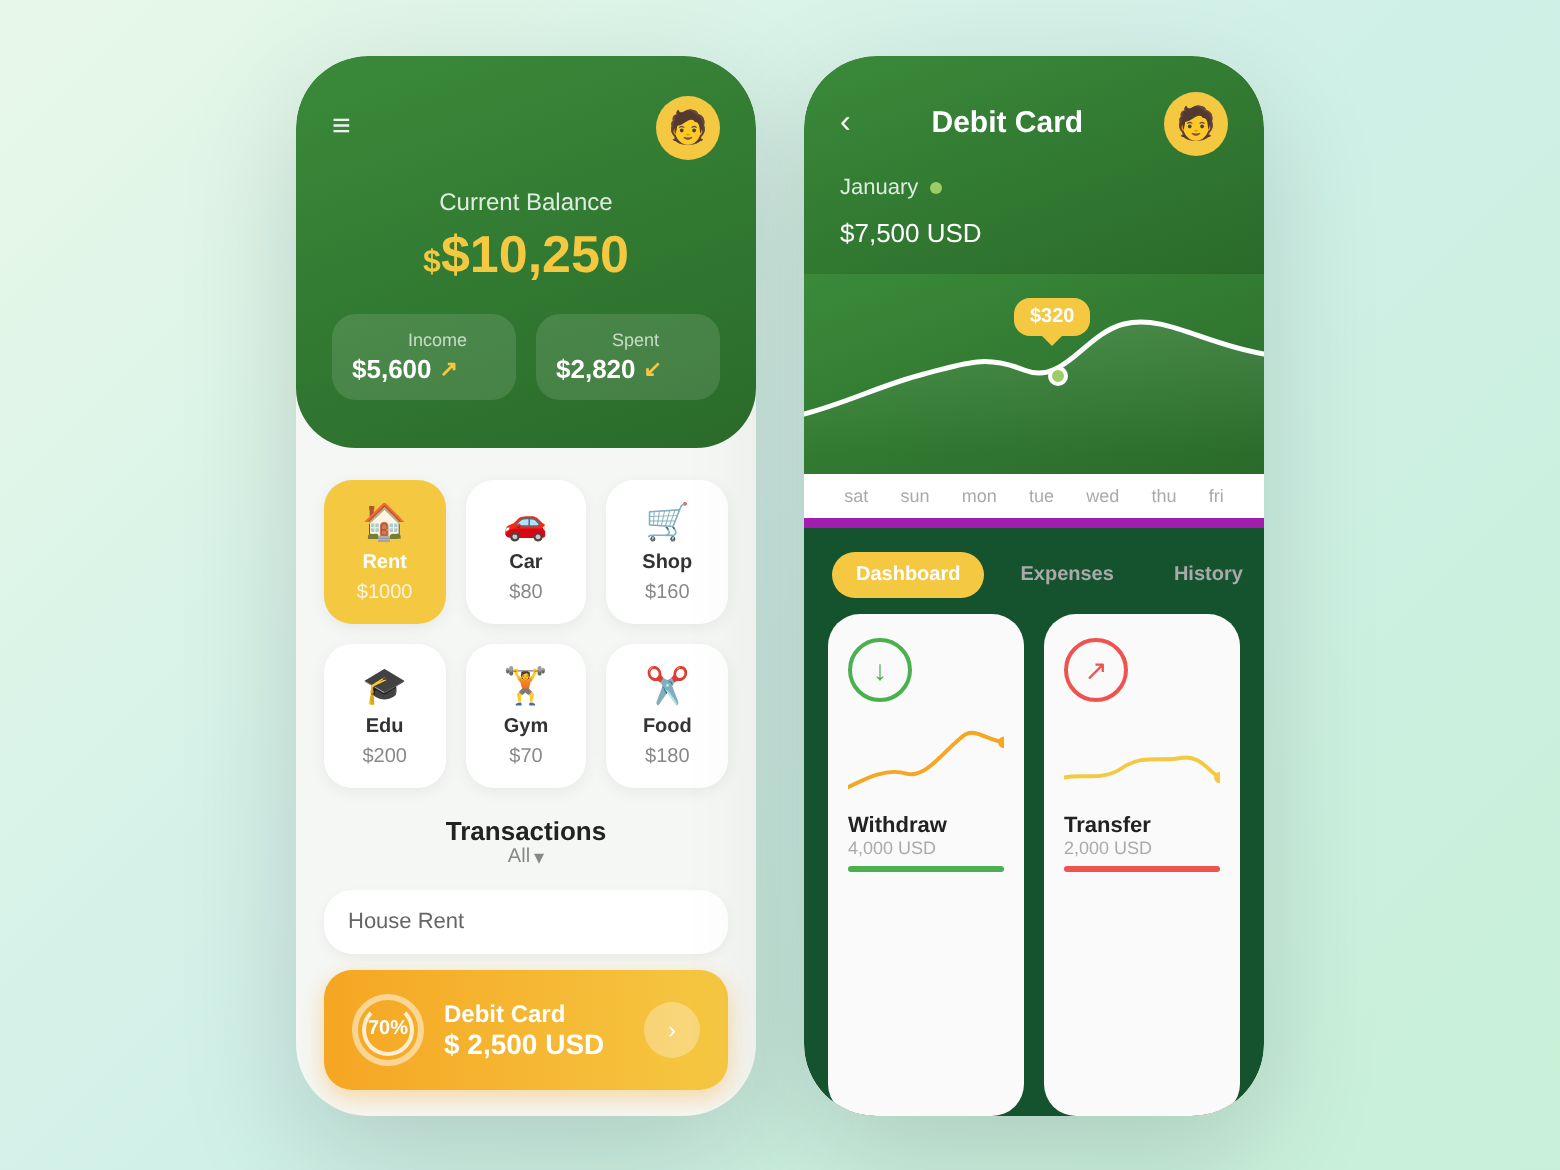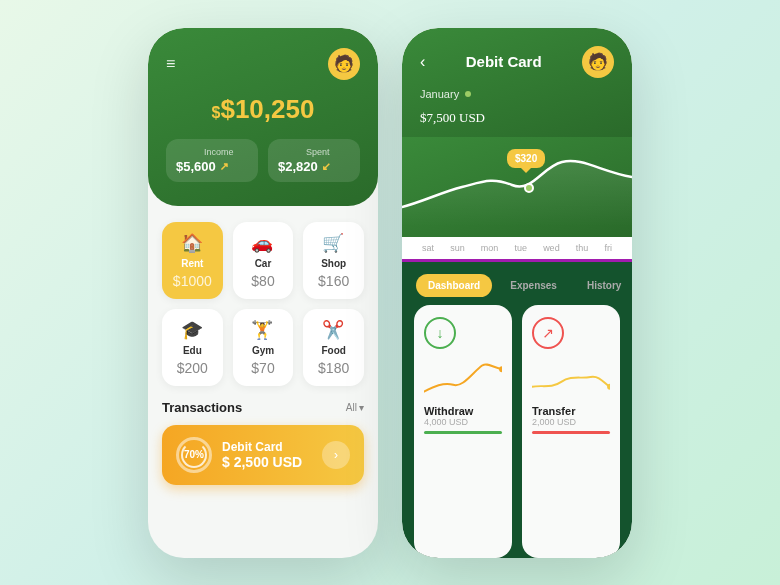--- a/index.html
+++ b/index.html
@@ -127,34 +127,35 @@
     .cat-icon {
       font-size: 18px;
     }
     .cat-name {
       font-size: 10px;
       font-weight: 600;
       color: #333;
     }
     .cat-item.active .cat-name { color: white; }
     .cat-amount {
-      font-size: 14px;
+      font-size: 10px;
       color: #888;
     }
     .cat-item.active .cat-amount { color: rgba(255,255,255,0.8); }
 
     
     .transactions-section {
       padding: 4px 14px 10px;
     }
     .transactions-header {
       display: flex;
       justify-content: space-between;
       align-items: center;
       margin-bottom: 10px;
+      flex-direction: column;
     }
     .transactions-title {
       font-size: 13px;
       font-weight: 700;
       color: #222;
     }
     .all-filter {
       font-size: 10px;
       color: #888;
       display: flex;
@@ -257,21 +258,20 @@
     .month-dot {
       width: 6px; height: 6px;
       background: #9ccc65;
       border-radius: 50%;
     }
     .right-balance {
       color: white;
       font-size: 20px;
       font-weight: 700;
       margin-bottom: 10px;
-      font-family: Liberation Serif, serif;
     }
     .right-balance span { font-size: 13px; font-weight: 400; }
 
     
     .chart-area {
       background: linear-gradient(160deg, #3a8a3a 0%, #2a6a2a 100%);
       height: 100px;
       position: relative;
       overflow: visible;
     }
@@ -311,21 +311,21 @@
     .chart-svg {
       width: 100%;
       height: 90px;
       display: block;
     }
     .chart-days {
       background: white;
       display: flex;
       justify-content: space-around;
       padding: 6px 12px;
-      border-bottom: 3px solid #a21caf;
+      border-bottom: 5px solid #a21caf;
     }
     .chart-day {
       font-size: 9px;
       color: #aaa;
     }
 
     
     .bottom-white {
       background: #14532d;
       flex: 1;
@@ -413,20 +413,21 @@
 <body>
 
 <div class="phones-container">
 
   <div class="phone phone-left">
     <div class="top-section">
       <div class="header-row">
         <div class="menu-icon">≡</div>
         <div class="avatar-circle">🧑</div>
       </div>
+      <div class="current-balance-label">Current Balance</div>
       <div class="balance-amount">
         <span>$</span><span style="font-size:26px;font-weight:700;color:#f5c842">$10,250</span>
       </div>
       <div class="income-spent-row">
         <div class="income-box">
           <div class="label">Income</div>
           <div class="value">
             <span>$5,600</span>
             <span class="arrow-up">↗</span>
           </div>
@@ -475,20 +476,23 @@
     </div>
 
     <div class="transactions-section">
       <div class="transactions-header">
         <div class="transactions-title">Transactions</div>
         <div class="all-filter">
           <span>All</span>
           <span>▾</span>
         </div>
       </div>
+      <div class="tx-item">
+        <span>House Rent</span>
+      </div>
       <div class="tx-item-debit">
         <div class="tx-circle">70%</div>
         <div class="tx-info">
           <div class="tx-name">Debit Card</div>
           <div class="tx-amount">$ 2,500 USD</div>
         </div>
         <div class="tx-arrow-btn">›</div>
       </div>
     </div>
   </div>

